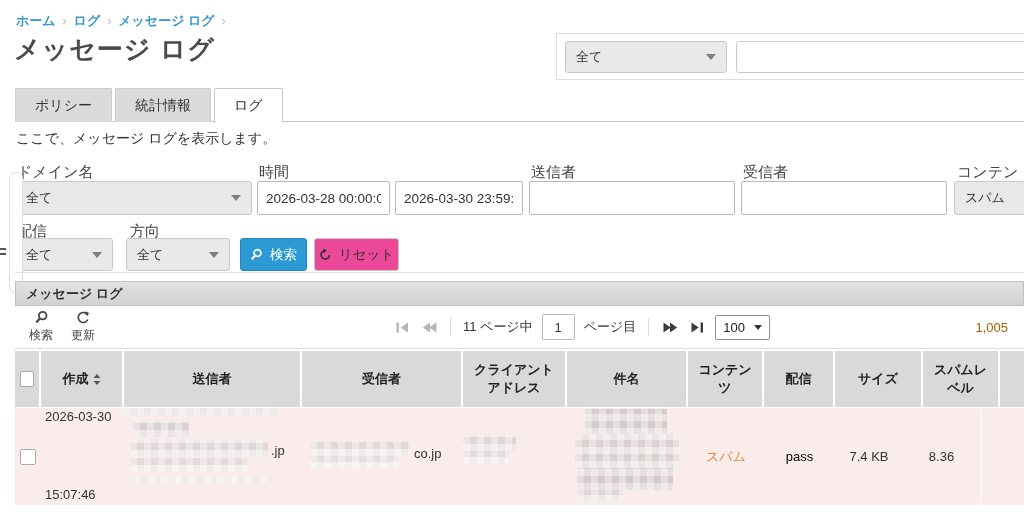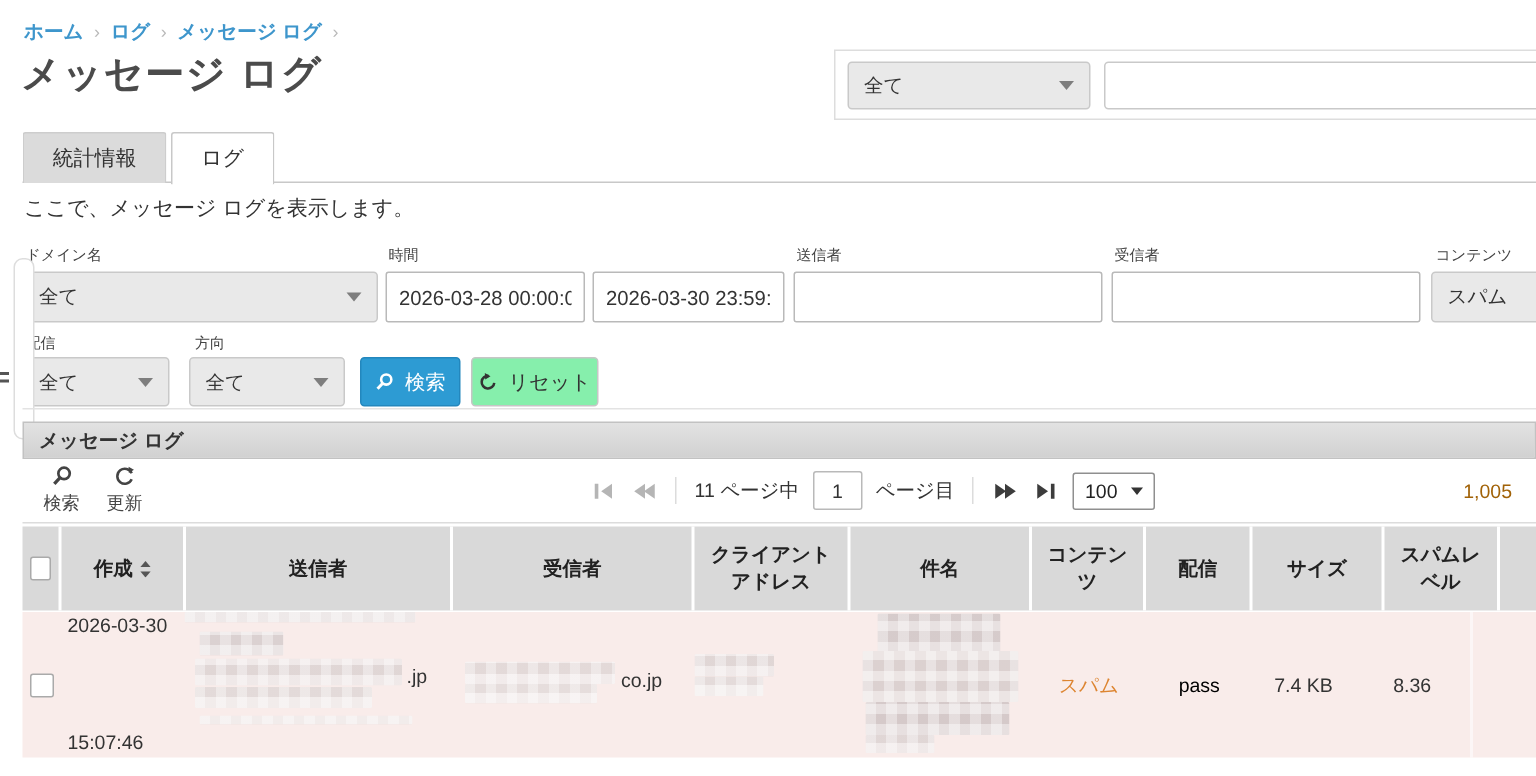--- a/index.html
+++ b/index.html
@@ -27,29 +27,29 @@
   
   .tabs-line { position:absolute; left:15px; top:121px; width:1009px; height:1px; background:#c8c8c8; }
   .tabs { position:absolute; left:15px; top:88px; display:flex; gap:3px; height:34px; }
   .tab { background:#dbdbdb; border:1px solid #cdcdcd; border-bottom:none; border-radius:2px 2px 0 0;
     display:flex; align-items:center; padding:0 19px; font-size:14px; color:#333; cursor:pointer; }
   .tab.active { background:#fff; border-color:#c8c8c8; height:35px; position:relative; z-index:2; }
 
   .description { position:absolute; left:16px; top:130px; font-size:14px; color:#333; }
 
   
-  .flabel { position:absolute; font-size:10px; color:#444; }
+  .flabel { position:absolute; font-size:15px; color:#444; }
   .fselect { position:absolute; height:34px; background:#e9e9e9; border:1px solid #c9c9c9; border-radius:3px;
     display:flex; align-items:center; padding:0 10px; color:#333; cursor:pointer; }
   .finput { position:absolute; height:34px; border:1px solid #b9b9b9; border-radius:2px; background:#fff;
     padding:0 8px; font-size:13.5px; color:#333; font-family:"Liberation Sans","DejaVu Sans",sans-serif; outline:none; }
   .btn { position:absolute; height:33px; border-radius:3px; display:flex; align-items:center; justify-content:center;
     gap:7px; font-size:13.5px; cursor:pointer; border:1px solid transparent; }
   .btn-primary { background:#2d9bd3; color:#fff; border-color:#2387bd; }
-  .btn-default { background:#86efac; color:#333; border-color:#c6c6c6; }
+  .btn-default { background:#ec4899; color:#333; border-color:#c6c6c6; }
 
   
   .collapse-strip { position:absolute; left:9px; top:172px; width:14px; height:121px; background:#fff;
     border:1px solid #ddd; border-radius:6px; }
   .collapse-handle { position:absolute; left:0px; top:245px; width:8px; height:16px; cursor:pointer; }
   .collapse-handle span { display:block; width:6px; height:2px; background:#555; margin:3px 0; }
 
   .hairline { position:absolute; left:15px; top:272px; width:1009px; height:1px; background:#e3e3e3; }
 
   
@@ -110,20 +110,21 @@
   <div class="quick-search">
     <div class="qs-select">
       <span>全て</span>
       <span class="caret-down"></span>
     </div>
     <input class="qs-input" type="text" value="" style="">
   </div>
 
   <div class="tabs-line"></div>
   <div class="tabs">
+    <div class="tab">ポリシー</div>
     <div class="tab">統計情報</div>
     <div class="tab active">ログ</div>
   </div>
 
   <div class="description">ここで、メッセージ ログを表示します。</div>
 
   <label class="flabel" style="left:17px; top:163px;">ドメイン名</label>
   <div class="fselect" style="left:15px; top:181px; width:237px;">
     <span>全て</span>
     <span class="caret-down"></span>

